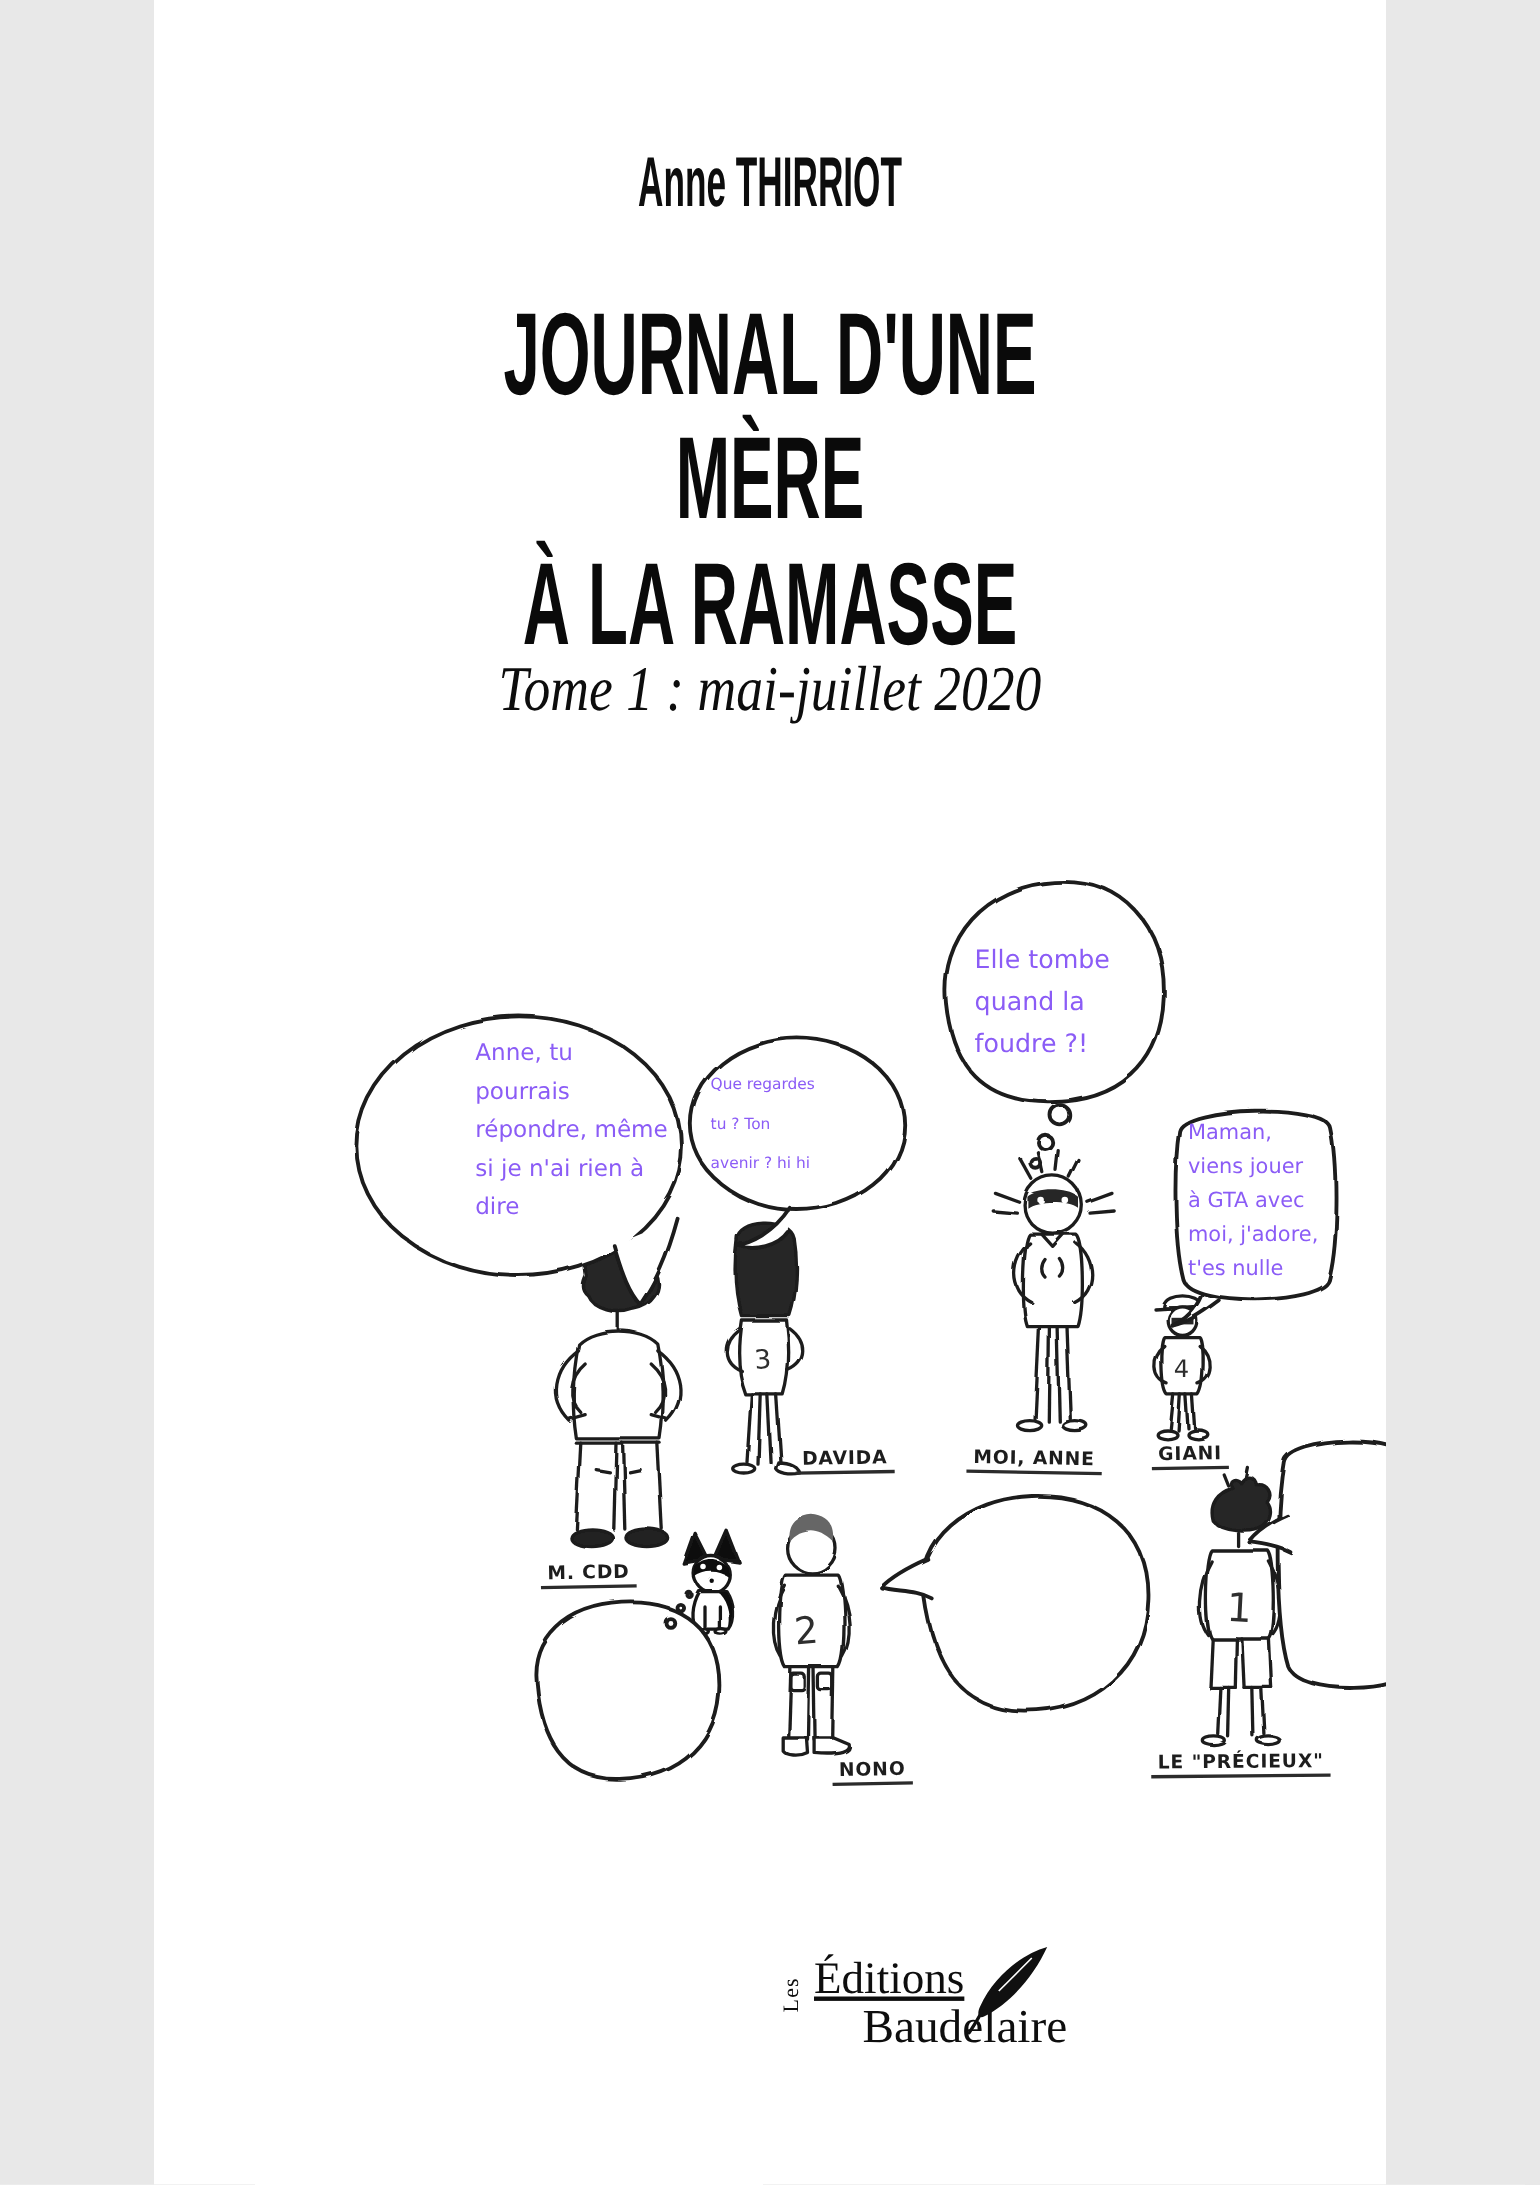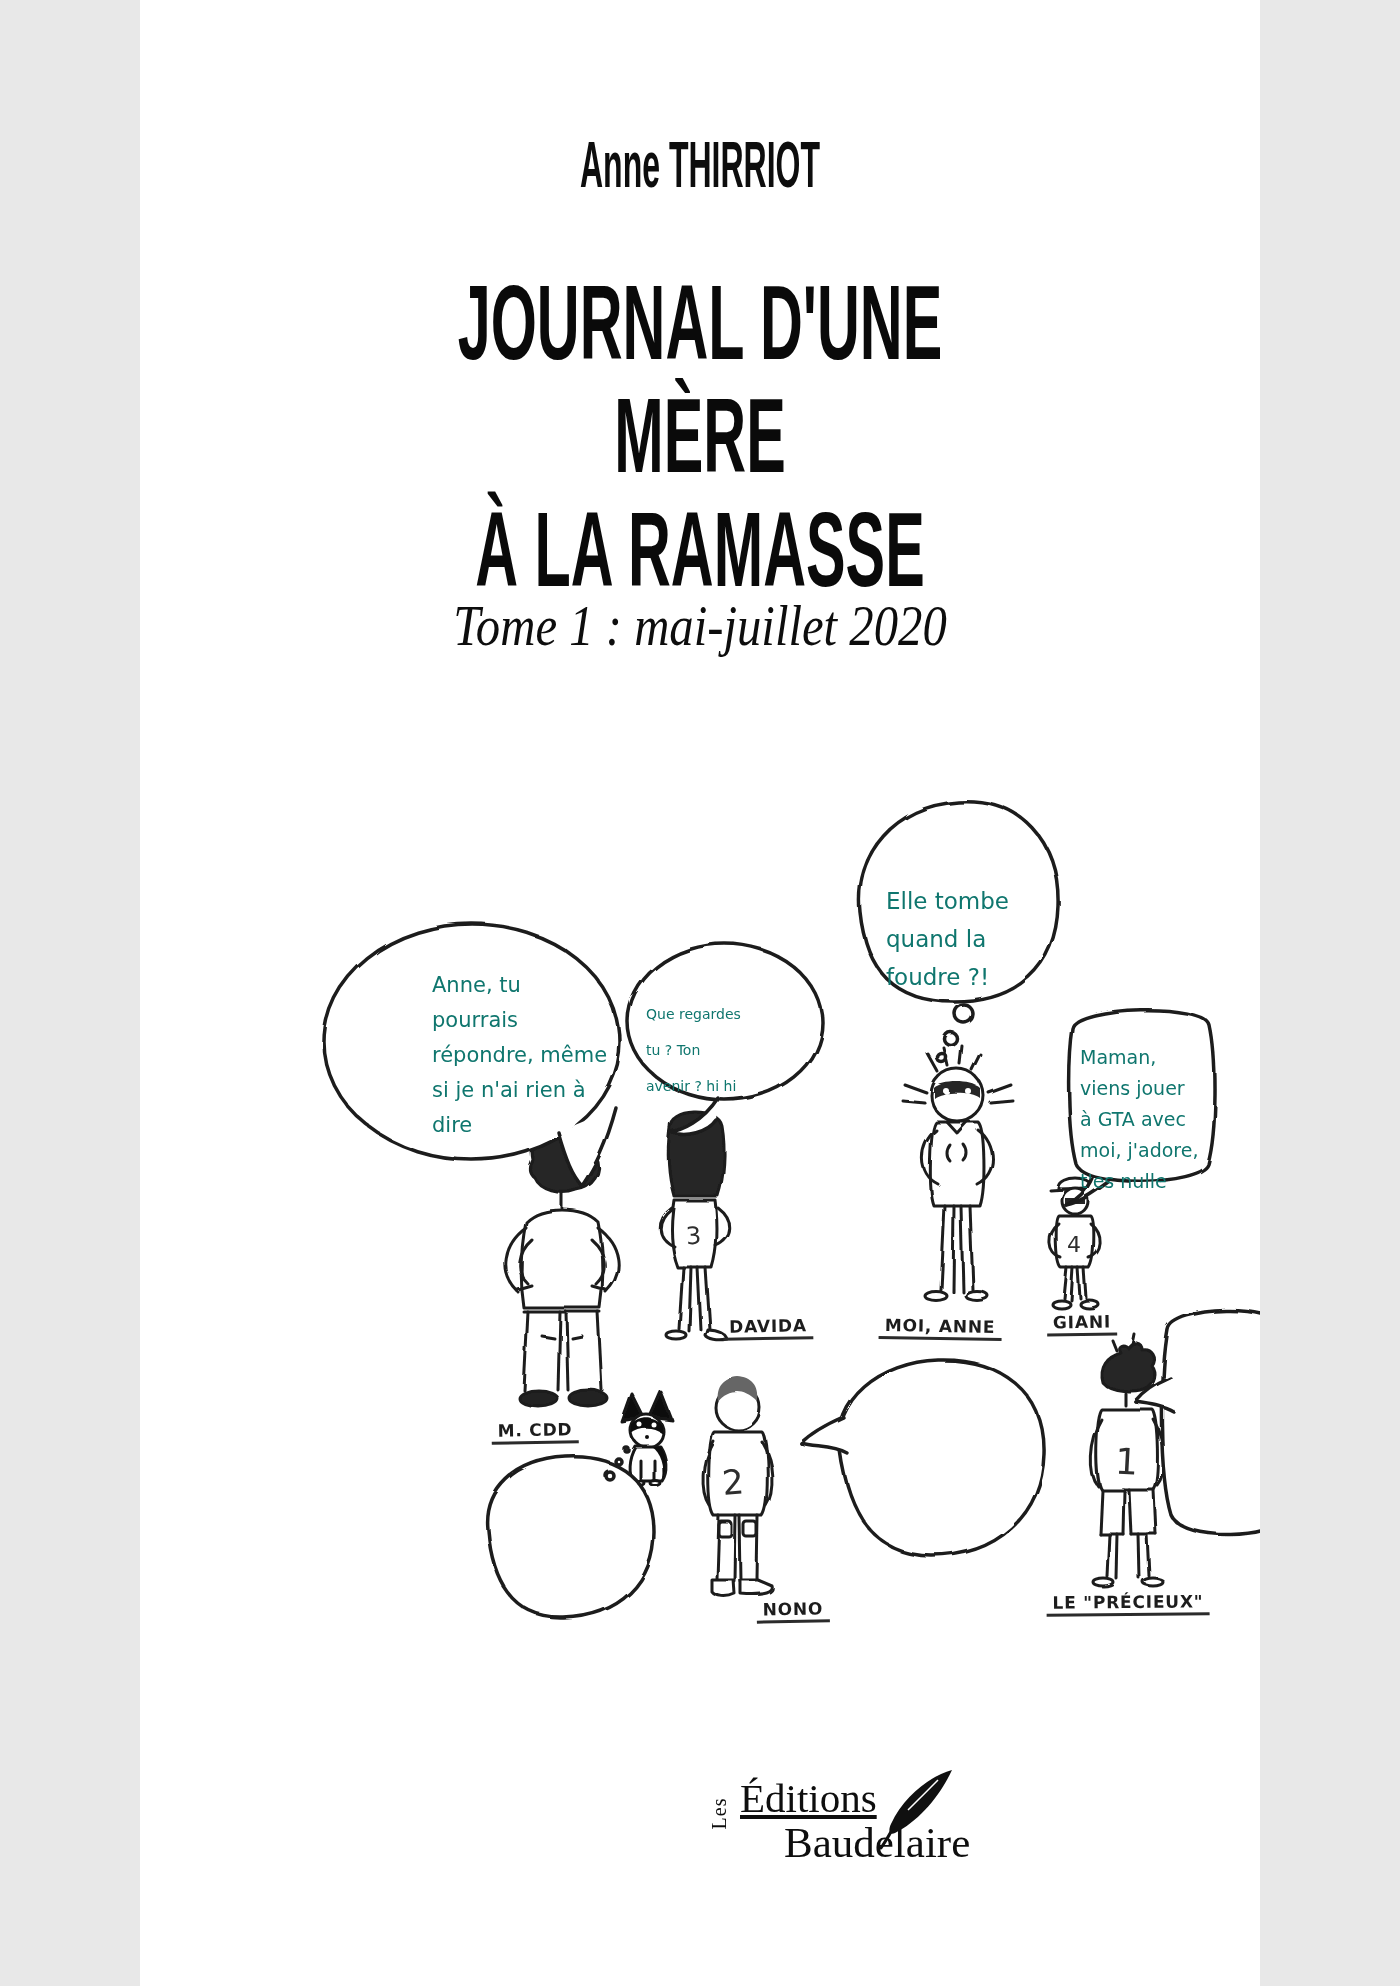--- a/index.html
+++ b/index.html
@@ -15,22 +15,22 @@
          font-family:"Liberation Sans","DejaVu Sans",sans-serif;
          font-weight:700;font-size:106px;line-height:1.07;color:#0a0a0a;
          transform:scaleX(.56);}
   .subtitle{position:absolute;top:592px;left:0;width:100%;text-align:center;
             font-family:"Liberation Serif","DejaVu Serif",serif;font-style:italic;
             font-size:58px;color:#0d0d0d;transform:scaleX(.84);}
 
   
   .illus{position:absolute;left:180px;top:630px;width:1000px;height:1060px;}
   .illus svg{position:absolute;inset:0;}
-  .bubble-text{position:absolute;white-space:pre;color:#0f766e;
-               font-family:"DejaVu Sans",sans-serif;margin-top:28px;}
+  .bubble-text{position:absolute;white-space:pre;color:#8b5cf6;
+               font-family:"DejaVu Sans",sans-serif;}
   .b-mcdd    {left:112px;top:310px;font-size:21px;line-height:35px;}
   .b-davida  {left:326px;top:338px;font-size:14px;line-height:36px;}
   .b-anne    {left:566px;top:224px;font-size:23px;line-height:38px;}
   .b-giani   {left:760px;top:384px;font-size:19px;line-height:31px;}
   .b-nono    {left:560px;top:748px;font-size:20px;line-height:31px;}
   .b-precieux{left:851px;top:692px;font-size:18px;line-height:31px;}
   .b-dog     {left:176px;top:842px;font-size:18px;line-height:28.5px;}
 
   .char-label{position:absolute;transform:translateX(-50%) rotate(-1deg);
               font-family:"DejaVu Sans",sans-serif;font-weight:bold;font-size:17px;

